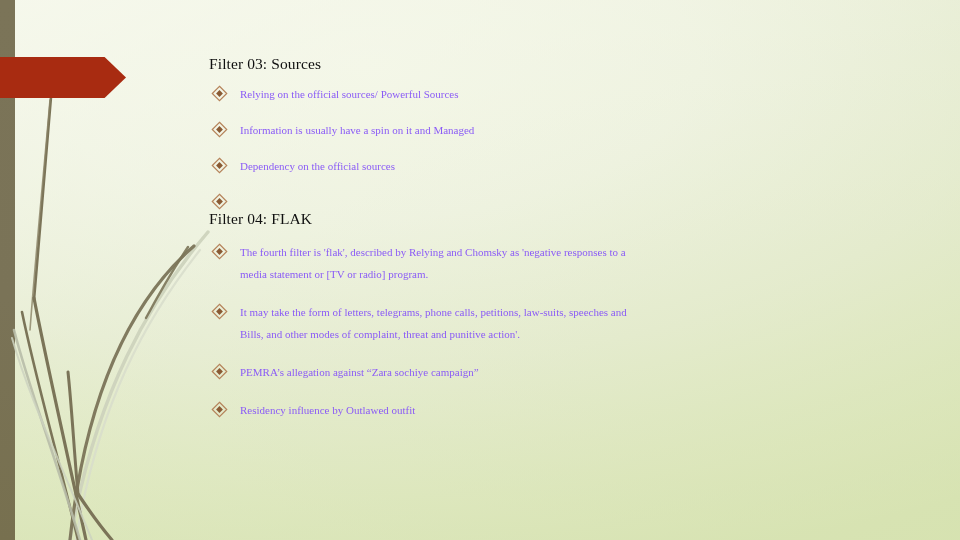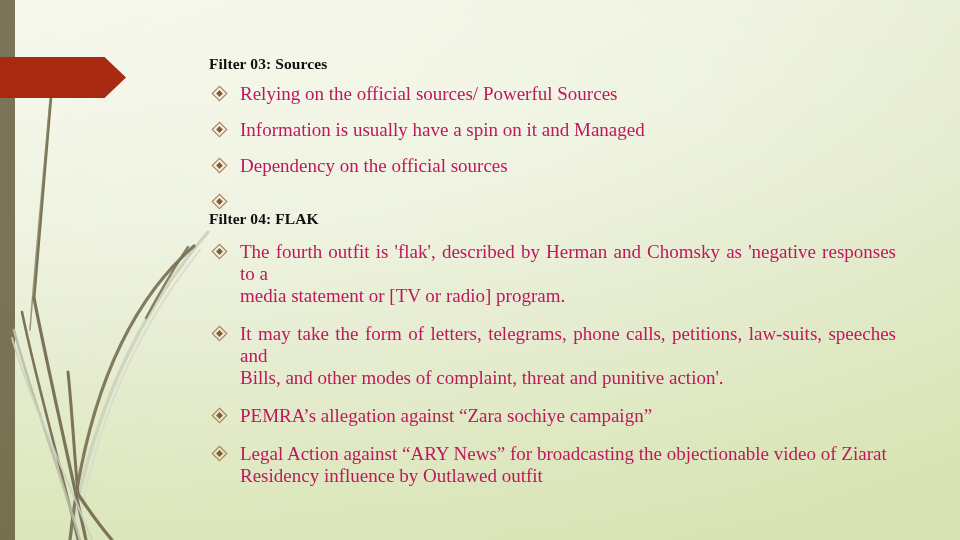--- a/index.html
+++ b/index.html
@@ -64,21 +64,21 @@
 
   
   .content {
     position: absolute;
     left: 209px;
     top: 54px;
     width: 687px;
   }
 
   .heading {
-    font-weight: bold;
+    font-weight: normal;
     font-size: 15.5px;
     line-height: 20px;
     color: #101010;
     letter-spacing: 0.1px;
     margin: 0 0 9px 0;
   }
   .heading.second {
     margin-top: 32px;
     margin-bottom: 12px;
   }
@@ -86,23 +86,23 @@
   .bullet-list {
     list-style: none;
     margin: 0;
     padding: 0;
   }
 
   .bullet-item {
     position: relative;
     padding-left: 31px;
     margin-bottom: 14px;
-    font-size: 19px;
+    font-size: 11px;
     line-height: 22px;
-    color: #be185d;
+    color: #8b5cf6;
   }
   .bullet-item:last-child { margin-bottom: 0; }
 
   .bullet-item.justified {
     text-align: justify;
     text-justify: inter-word;
   }
   .bullet-item.justified .line-last { display: block; }
 
   .bullet-glyph {
@@ -194,21 +194,21 @@
 
     <h2 class="heading second">Filter 04: FLAK</h2>
 
     <ul class="bullet-list group-two">
 
       <li class="bullet-item justified">
         <svg class="bullet-glyph" viewBox="0 0 20 20">
           <polygon points="10,1.5 18.5,10 10,18.5 1.5,10" fill="none" stroke="#b5835a" stroke-width="1.4"></polygon>
           <polygon points="10,6 14,10 10,14 6,10" fill="#8a5a33"></polygon>
         </svg>
-        <span class="bullet-text">The fourth outfit is 'flak', described by Herman and Chomsky as 'negative responses to a</span>
+        <span class="bullet-text">The fourth filter is 'flak', described by Relying and Chomsky as 'negative responses to a</span>
         <span class="line-last">media statement or [TV or radio] program.</span>
       </li>
 
       <li class="bullet-item justified">
         <svg class="bullet-glyph" viewBox="0 0 20 20">
           <polygon points="10,1.5 18.5,10 10,18.5 1.5,10" fill="none" stroke="#b5835a" stroke-width="1.4"></polygon>
           <polygon points="10,6 14,10 10,14 6,10" fill="#8a5a33"></polygon>
         </svg>
         <span class="bullet-text">It may take the form of letters, telegrams, phone calls, petitions, law-suits, speeches and</span>
         <span class="line-last">Bills, and other modes of complaint, threat and punitive action'.</span>
@@ -220,20 +220,19 @@
           <polygon points="10,6 14,10 10,14 6,10" fill="#8a5a33"></polygon>
         </svg>
         <span class="bullet-text">PEMRA’s allegation against “Zara sochiye campaign”</span>
       </li>
 
       <li class="bullet-item justified">
         <svg class="bullet-glyph" viewBox="0 0 20 20">
           <polygon points="10,1.5 18.5,10 10,18.5 1.5,10" fill="none" stroke="#b5835a" stroke-width="1.4"></polygon>
           <polygon points="10,6 14,10 10,14 6,10" fill="#8a5a33"></polygon>
         </svg>
-        <span class="bullet-text">Legal Action against “ARY News” for broadcasting the objectionable video of Ziarat</span>
         <span class="line-last">Residency influence by Outlawed outfit</span>
       </li>
 
     </ul>
 
   </div>
 </div>
 
 </body></html>

